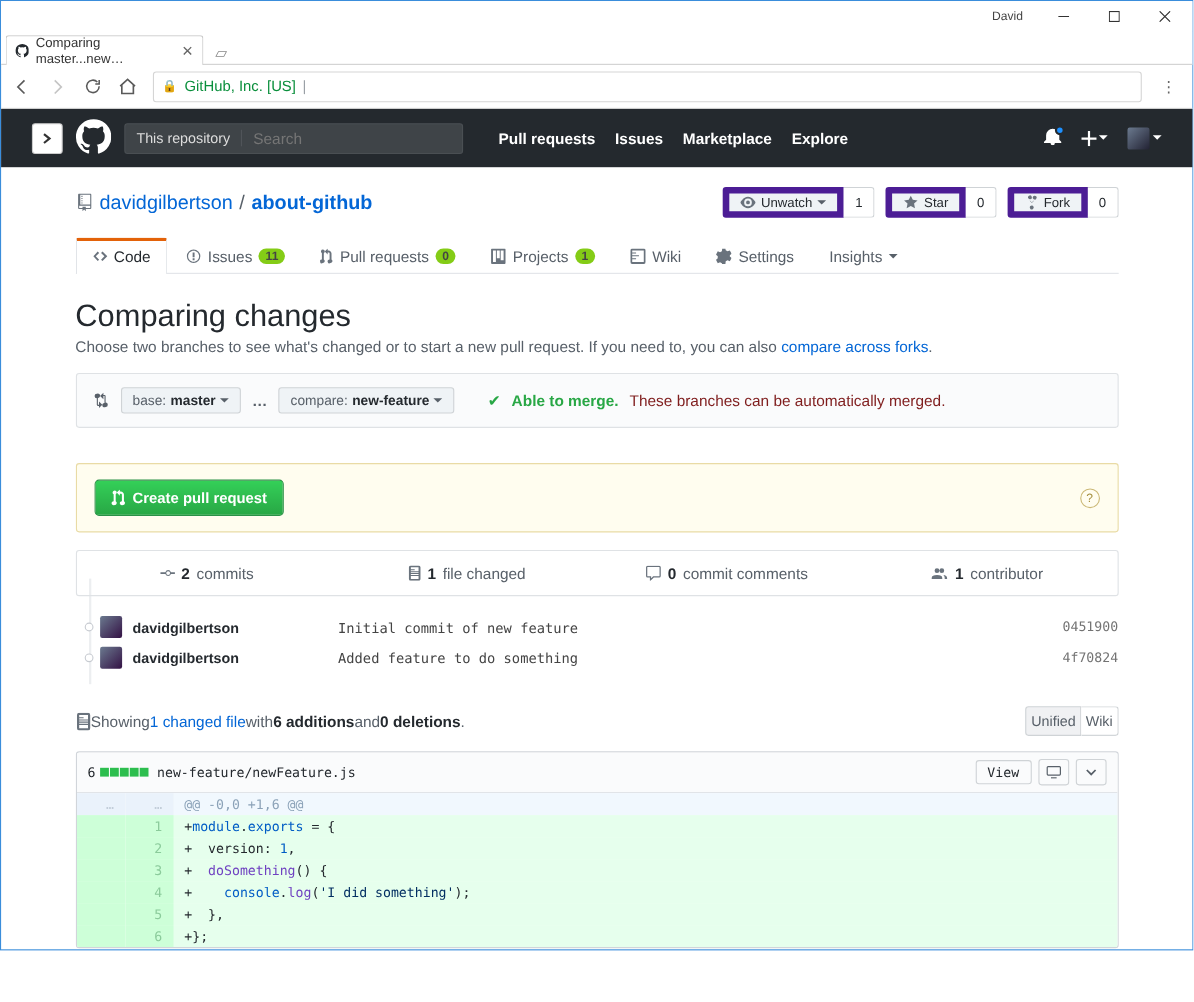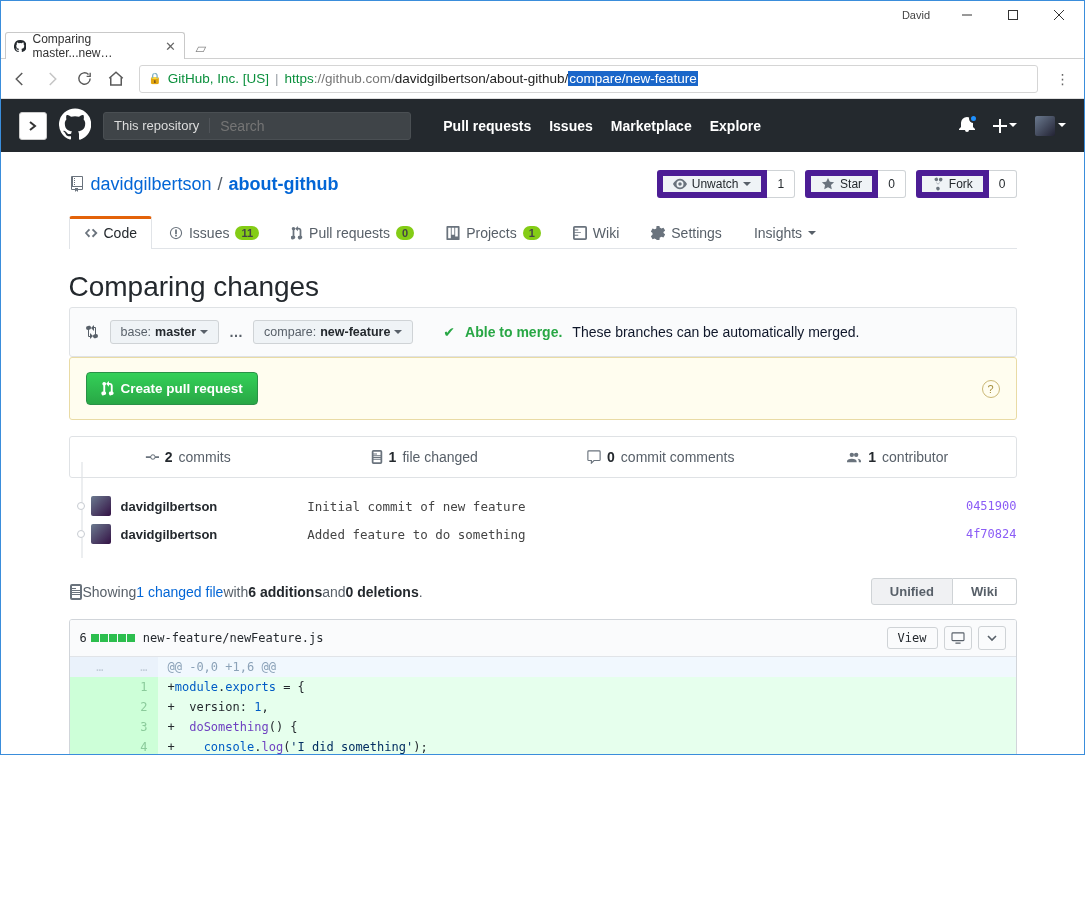--- a/index.html
+++ b/index.html
@@ -6,21 +6,21 @@
   body {
     font-family: -apple-system, BlinkMacSystemFont, "Segoe UI", Helvetica, Arial, sans-serif;
     font-size: 14px;
     color: #24292e;
     background: #fff;
     width: 1085px;
     height: 911px;
     overflow: hidden;
   }
   
-  .win-frame { border: 1px solid #3a8ddb; width:1085px; height:755px; display:flex; flex-direction:column; }
+  .win-frame { border: 1px solid #3a8ddb; width:1085px; height:864px; display:flex; flex-direction:column; }
   .titlebar {
     height: 28px; background: #fff; display:flex; align-items:center; justify-content:flex-end;
     padding: 0 2px; font-size:11px; color:#444;
   }
   .titlebar .user { margin-right: 14px; }
   .winbtn { width:46px; height:28px; display:flex; align-items:center; justify-content:center; color:#555; }
   .winbtn svg { width:10px; height:10px; }
   .tabstrip {
     height: 30px; background:#fff; display:flex; align-items:flex-end; padding-left:4px; border-bottom:1px solid #d0d0d0;
   }
@@ -45,21 +45,21 @@
   .addr .lock { color:#0a8f3c; font-size:11px; }
   .addr .org { color:#0a8f3c; }
   .addr .url-dim { color:#777; }
   .addr .url-main { color:#222; }
   .addr .url-sel { background:#1a66c9; color:#fff; padding:0 1px; }
   .dots { width:22px; text-align:center; color:#666; letter-spacing:1px; }
 
   
   .gh-header {
     height:53px; background:#24292e; display:flex; align-items:center; color:rgba(255,255,255,.75);
-    padding:0 18px; gap:12px;
+    padding:0 28px; gap:12px;
   }
   .gh-expand { width:28px; height:28px; background:#fff; border-radius:3px; display:flex; align-items:center; justify-content:center; border:1px solid #ccc;}
   .gh-logo svg { width:32px; height:32px; fill:#fff; }
   .gh-scope {
     height:28px; background:#3f4448; border:1px solid #4a4f53; border-radius:3px; display:flex; align-items:center;
   }
   .gh-scope .lbl { padding:0 10px; border-right:1px solid #505459; color:#ddd; font-size:13px;}
   .gh-scope input { background:transparent; border:none; outline:none; color:#bbb; padding:0 10px; width:200px; font-size:14px;}
   .gh-nav { display:flex; gap:18px; margin-left:20px; }
   .gh-nav a { color:#fff; font-weight:600; font-size:14px; text-decoration:none; }
@@ -107,25 +107,25 @@
     border:1px solid #dfe2e5; border-radius:3px; padding:12px 14px; display:flex; align-items:center; gap:10px; background:#fafbfc;
   }
   .range-editor .iconbox { width:16px; }
   .branch-btn {
     background:#eff3f6; border:1px solid #cfd3d6; border-radius:3px; font-size:12.5px; padding:4px 10px; display:flex; align-items:center; gap:4px;
   }
   .branch-btn .lbl { color:#586069; }
   .branch-btn .val { font-weight:600; color:#24292e; }
   .dots-sep { color:#586069; font-weight:700; }
   .merge-ok { color:#28a745; font-weight:600; }
-  .merge-txt { color:#0f172a; }
+  .merge-txt { color:#7f1d1d; }
   .check { color:#28a745; }
 
   .pr-box {
-    margin-top:0; border:1px solid #e9dba5; background:#fffdef; border-radius:3px;
+    margin-top:32px; border:1px solid #e9dba5; background:#fffdef; border-radius:3px;
     padding:14px 16px; display:flex; align-items:center; gap:24px;
   }
   .btn-primary {
     background:#2ea44f; background:linear-gradient(#34d058,#28a745); border:1px solid #2a9147;
     color:#fff; font-weight:600; font-size:13.5px; padding:8px 14px; border-radius:4px; display:flex; align-items:center; gap:6px;
   }
   .pr-box .help { margin-left:auto; color:#a58f3e; border:1px solid #cbb876; border-radius:50%; width:18px; height:18px; display:flex; align-items:center; justify-content:center; font-size:11px;}
 
   .stats {
     margin-top:16px; border:1px solid #dfe2e5; border-radius:3px; display:flex;
@@ -136,27 +136,27 @@
 
   .commit-group { margin-top:14px; }
   .commit-date { display:flex; align-items:center; gap:10px; color:#586069; font-size:13.5px; margin-bottom:6px;}
   .commit-date .tl-badge { width:26px; height:26px; border:1px solid #d1d5da; background:#eef0f2; border-radius:50%; display:flex; align-items:center; justify-content:center; }
   .commit-row { display:flex; align-items:center; gap:10px; padding:4px 0 4px 22px; position:relative;}
   .commit-row::before { content:''; position:absolute; left:12px; top:50%; width:6px; height:6px; border:1px solid #c7cbd1; background:#fff; border-radius:50%; transform:translate(-50%,-50%);}
   .commit-line { position:absolute; left:12px; top:-30px; bottom:-10px; width:2px; background:#eceef0; z-index:-1;}
   .avatar { width:20px; height:20px; border-radius:2px; background:linear-gradient(135deg,#6b7a8f,#314); }
   .author { font-weight:600; font-size:13px; }
   .cmsg { font-family:SFMono-Regular,Consolas,Menlo,monospace; font-size:12.5px; color:#444; margin-left:80px;}
-  .sha { font-family:SFMono-Regular,Consolas,Menlo,monospace; font-size:12px; color:#8b5cf6; margin-left:auto; }
+  .sha { font-family:SFMono-Regular,Consolas,Menlo,monospace; font-size:12px; color:#737373; margin-left:auto; }
 
   .toc-line { margin-top:30px; display:flex; align-items:center; gap:0; color:#586069; }
   .toc-line a { color:#0366d6; text-decoration:none; }
   .toc-line strong { color:#24292e; }
   .diff-toggle { margin-left:auto; display:flex; }
-  .dt-btn { border:1px solid #cfd3d6; padding:5px 18px; font-size:13px; background:#fff;font-weight:bold; }
+  .dt-btn { border:1px solid #cfd3d6; padding:5px 4px; font-size:13px; background:#fff; }
   .dt-btn.first { border-top-left-radius:3px; border-bottom-left-radius:3px; background:#f0f1f3;}
   .dt-btn.last  { border-left:none; border-top-right-radius:3px; border-bottom-right-radius:3px; }
 
   .file {
     margin-top:14px; border:1px solid #d1d5da; border-radius:3px; overflow:hidden;
   }
   .file-header {
     background:#fafbfc; border-bottom:1px solid #e1e4e8; padding:6px 10px; display:flex; align-items:center; gap:8px;
     font-family:SFMono-Regular,Consolas,Menlo,monospace; font-size:12px;
   }
@@ -232,23 +232,20 @@
       </div>
     <div class="icn">
         <svg viewBox="0 0 24 24" width="18" height="18">
           <path fill="none" stroke="#5a5a5a" stroke-width="2" d="M3 11l9-8 9 8M5 10v10h14V10"></path>
         </svg>
       </div>
     <div class="addr">
       <span class="lock">🔒</span>
       <span class="org">GitHub, Inc. [US]</span>
       <span style="color:#9aa0a6">|</span>
-      <span>
-        <span class="url-dim" style="color:#0a8f3c">https</span><span class="url-dim">://github.com/</span><span class="url-main">davidgilbertson/about-github/</span><span class="url-sel">compare/new-feature</span>
-      </span>
     </div>
     <div class="dots">⋮</div>
   </div>
 
   <div class="gh-header">
     <div class="gh-expand">
         <svg width="10" height="10" viewBox="0 0 10 10">
           <path d="M2 1l5 4-5 4" fill="none" stroke="#333" stroke-width="2"></path>
         </svg>
       </div>
@@ -370,20 +367,23 @@
               <span>Settings</span>
             </div>
           <div class="reponav-item">
               <span>Insights</span>
               <span class="caret"></span>
             </div>
         </div>
       </div>
 
       <h1 class="ghh">Comparing changes</h1>
+      <p class="sub">
+        <span></span><span>Choose two branches to see what's changed or to start a new pull request. If you need to, you can also </span><a>compare across forks</a><span>.</span>
+      </p>
 
       <div class="range-editor">
         <svg class="iconbox" width="16" height="16" viewBox="0 0 14 16">
             <path fill="#586069" d="M5 12H4V5.72A2 2 0 103 2a2 2 0 000 4v0V12a1 1 0 001 1h1v2l3-3-3-3v2zM9 4h1v6.28A2 2 0 1011 14a2 2 0 000-4V4a1 1 0 00-1-1H9V1L6 4l3 3V4z"></path>
           </svg>
         <div class="branch-btn">
             <span class="lbl">base:</span> 
             <span class="val">master</span>
             <span class="caret"></span>
           </div>

